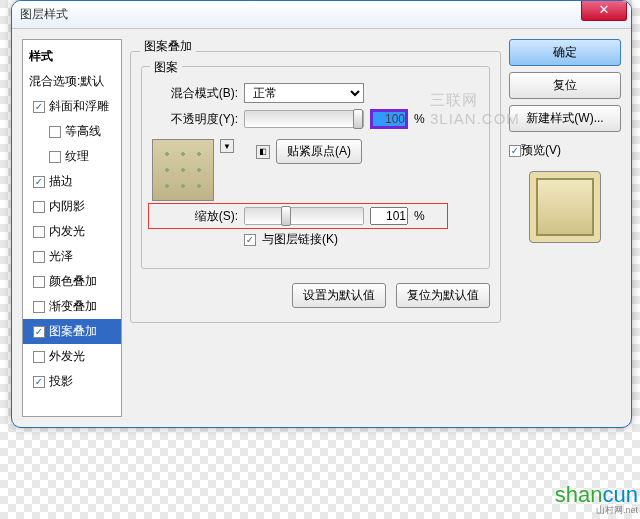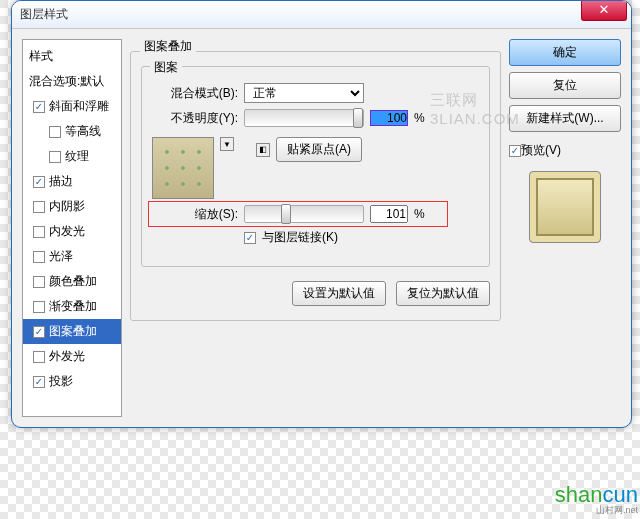--- a/index.html
+++ b/index.html
@@ -3,39 +3,39 @@
 <meta charset="utf-8">
 <style>
 *{box-sizing:border-box;margin:0;padding:0;font-family:"Microsoft YaHei","SimSun",sans-serif;font-size:12px}
 body{background:repeating-conic-gradient(#fff 0 25%,#e8e8e8 0 50%) 0 0/16px 16px;width:640px;height:519px;position:relative}
 .dialog{position:absolute;left:11px;top:0;width:621px;height:428px;background:#f0f0f0;border:1px solid #2a6bb5;border-radius:10px;box-shadow:0 0 8px rgba(0,0,0,.3);overflow:hidden}
 .titlebar{height:28px;background:linear-gradient(#fff,#e8f0fa);border-bottom:1px solid #c8c8c8;display:flex;align-items:center;padding-left:8px;position:relative}
 .titlebar span{color:#333}
 .close-btn{position:absolute;right:4px;top:0;width:46px;height:20px;background:linear-gradient(#e68,#c13);color:#fff;text-align:center;border-radius:0 0 3px 3px;line-height:18px;font-size:13px;cursor:pointer;border:1px solid #a02;border-top:none}
 .body{display:flex;padding:10px;height:calc(100% - 28px);gap:8px}
 .sidebar{width:100px;border:1px solid #a0a0a0;background:#fff;padding:4px 0}
-.side-head{padding:4px 6px;font-weight:normal}
+.side-head{padding:4px 6px;font-weight:bold}
 .side-sub{padding:4px 6px}
 .side-item{padding:4px 6px 4px 10px;display:flex;align-items:center;gap:4px;cursor:pointer}
 .side-item.indent{padding-left:26px}
 .side-item.active{background:#316ac5;color:#fff}
 .cb{width:12px;height:12px;border:1px solid #888;background:#fff;display:inline-block;flex-shrink:0}
 .cb.checked::after{content:"✓";color:#2a6bb5;font-size:10px;line-height:10px;display:block;text-align:center}
 .center{flex:1;position:relative}
 .fieldset{border:1px solid #c0c0c0;border-radius:3px;padding:10px 10px 14px;margin-top:6px;position:relative}
 .fieldset>.legend{position:absolute;top:-8px;left:8px;background:#f0f0f0;padding:0 4px;font-size:12px}
 .outer-legend{position:absolute;top:-1px;left:10px;background:#f0f0f0;padding:0 4px;z-index:2}
 .row{display:flex;align-items:center;margin:6px 0;gap:6px}
 .row .lbl{width:86px;text-align:right}
 select,input[type=text]{border:1px solid #888;background:#fff;height:20px;padding:0 4px}
 select{width:120px}
 .slider{width:120px;height:18px;position:relative;background:linear-gradient(#ddd,#fff);border:1px solid #aaa;border-radius:2px}
 .slider .thumb{position:absolute;top:-2px;width:10px;height:20px;background:linear-gradient(#fff,#ccc);border:1px solid #888;border-radius:2px}
 .numbox{width:38px;text-align:right}
-.numbox.hl{background:#3399ff;color:#000000;border:1px solid #6d28d9}
+.numbox.hl{background:#3399ff;color:#404040;border:3px solid #6d28d9}
 .swatch{width:62px;height:62px;border:1px solid #888;background:linear-gradient(#d8cfa8,#bfb488);position:relative}
 .swatch::before{content:"";position:absolute;inset:6px;background-image:radial-gradient(#8a7 2px,transparent 2px);background-size:16px 16px}
 .mini-arrow{width:14px;height:14px;border:1px solid #888;background:#eee;display:flex;align-items:center;justify-content:center;font-size:8px}
 .btn{background:linear-gradient(#fff,#e4e4e4);border:1px solid #888;border-radius:3px;padding:3px 10px;cursor:pointer}
 .btn-row{display:flex;gap:10px;justify-content:flex-end;margin-top:14px}
 .redbox{position:absolute;border:1px solid #e33;pointer-events:none}
 .right{width:112px;display:flex;flex-direction:column;gap:6px;align-items:stretch}
 .rbtn{background:linear-gradient(#fff,#e4e4e4);border:1px solid #888;border-radius:3px;padding:4px 2px;cursor:pointer;text-align:center}
 .rbtn.primary{background:linear-gradient(#cfe8ff,#8fc4f5);border:1px solid #3a7abd}
 .prev-label{display:flex;align-items:center;gap:0;margin-top:4px}

